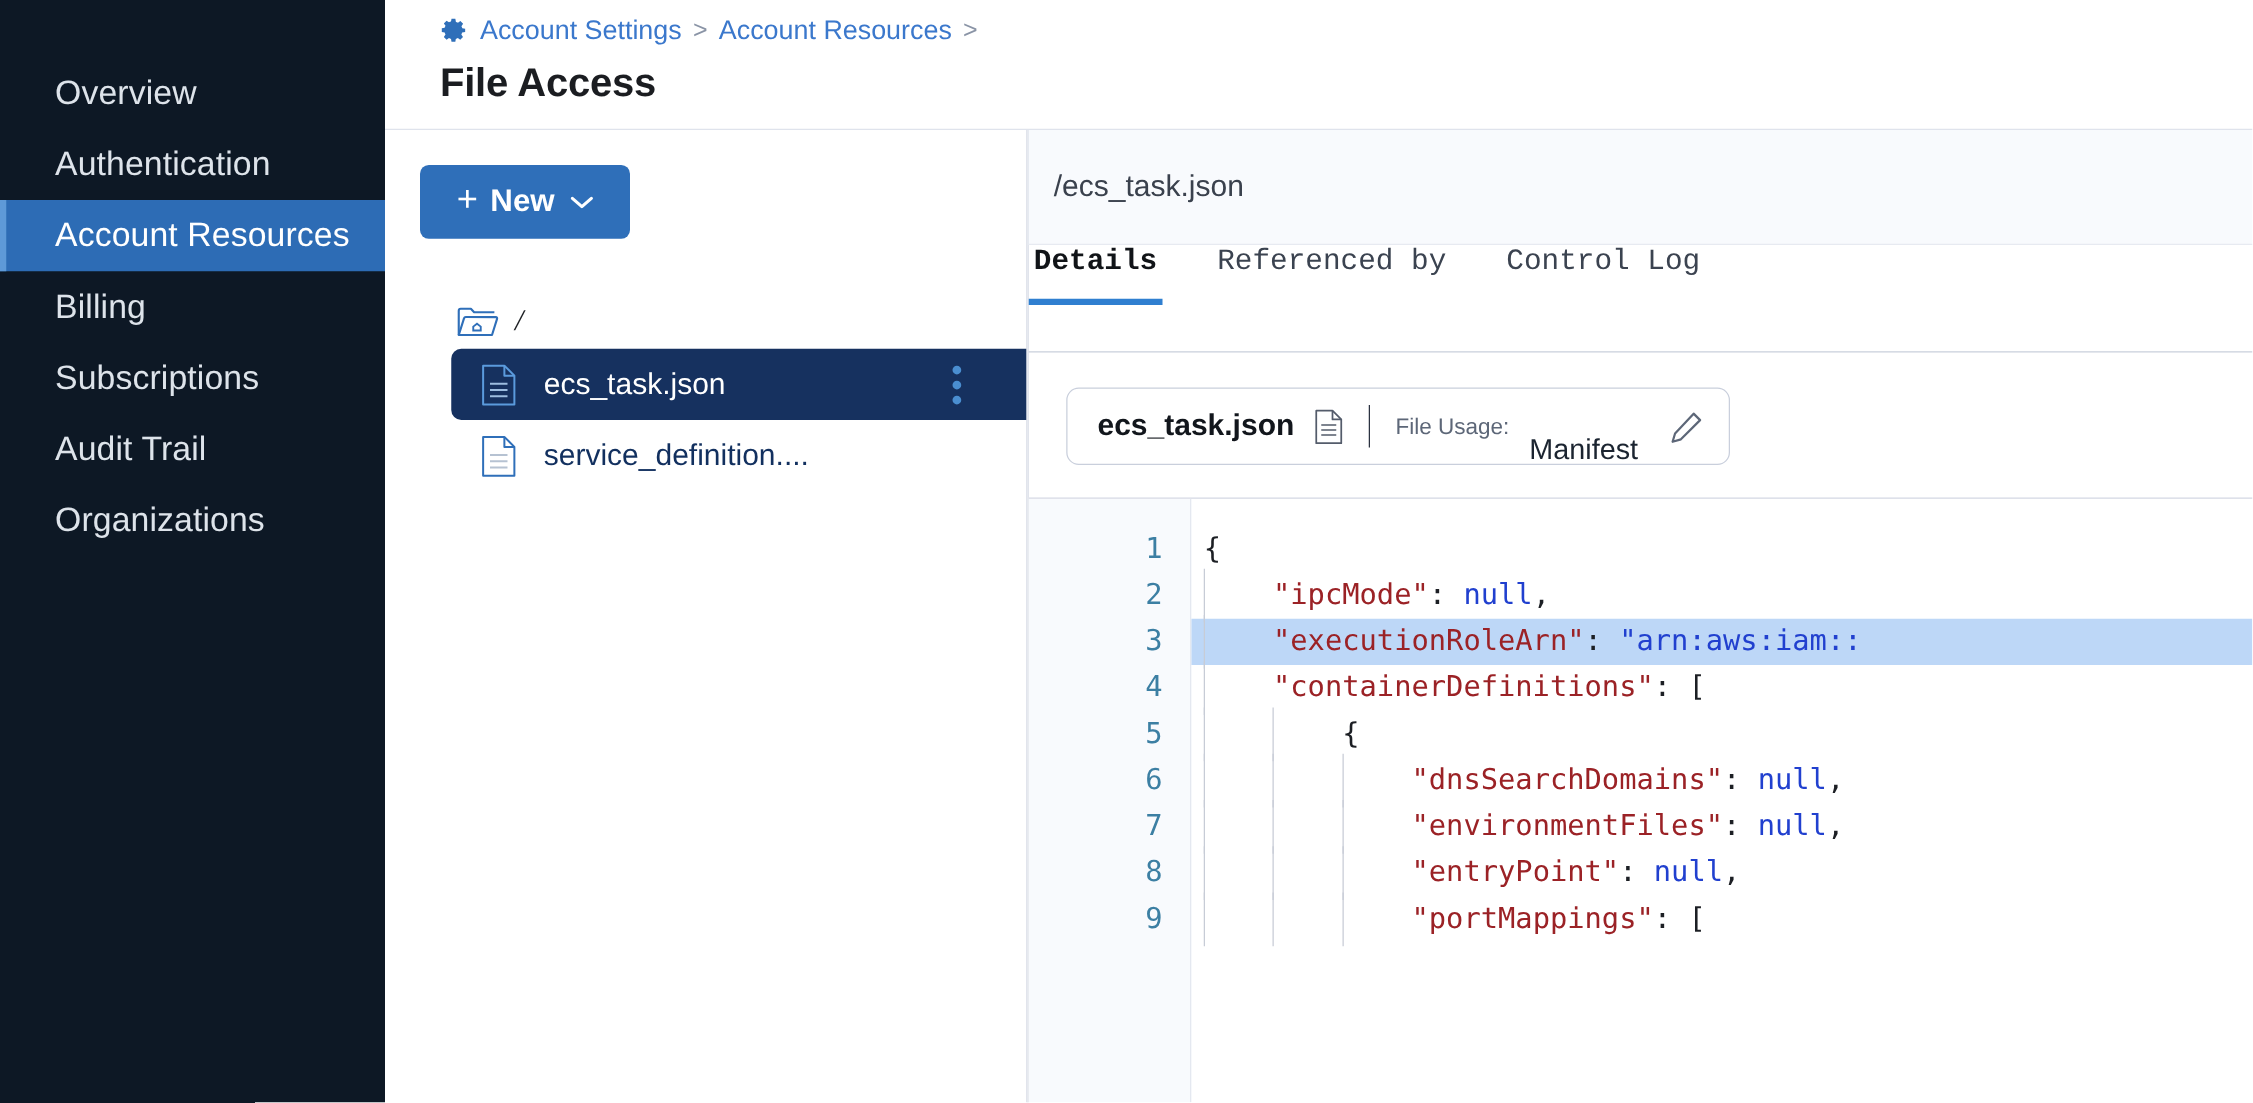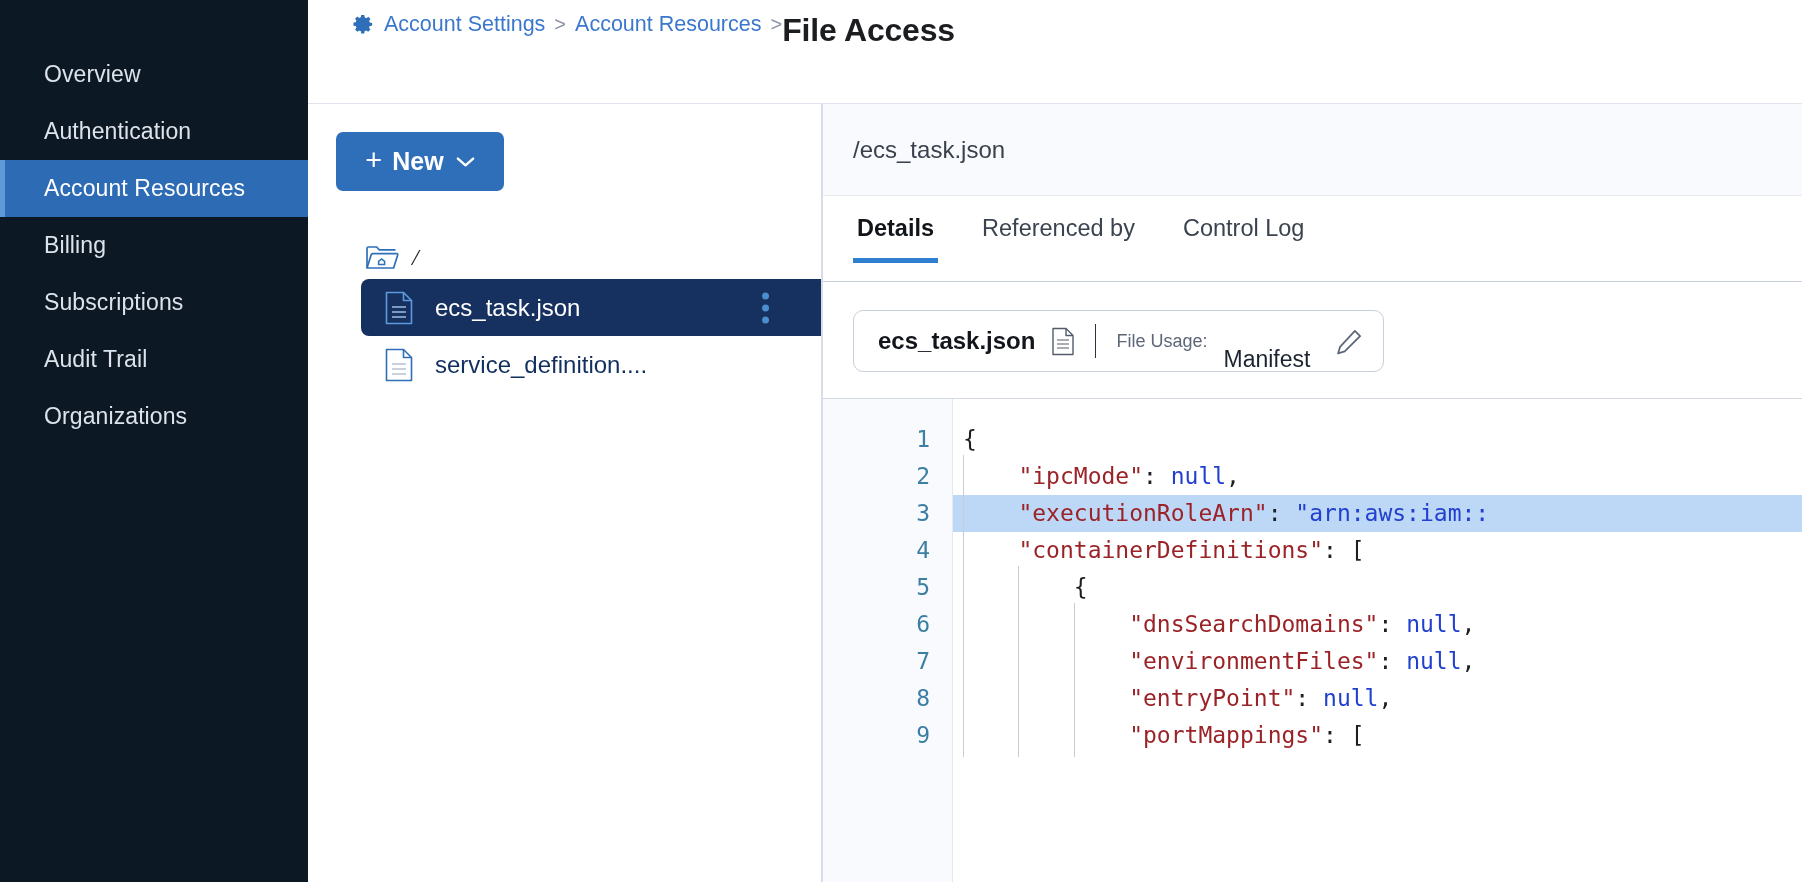--- a/index.html
+++ b/index.html
@@ -17,21 +17,21 @@
     width: 308px; flex: 0 0 308px; height: 882px;
     background: #0d1825;
     padding-top: 46px;
     position: relative; z-index: 3;
   }
   .nav-item {
     height: 57px;
     display: flex; align-items: center;
     padding-left: 44px;
     color: #dde3ea;
-    font-size: 23px;
+    font-size: 27px;
     letter-spacing: 0.1px;
     cursor: pointer;
     position: relative;
   }
   .nav-item.active {
     background: #2d6cb5;
     color: #ffffff;
     font-weight: 400;
   }
   .nav-item.active::before {
@@ -39,21 +39,21 @@
     width: 5px; background: #5e9ad8;
   }
 
   
   .main { flex: 1 1 auto; height: 882px; display: flex; flex-direction: column; min-width: 0; background:#fff; }
 
   .topbar {
     height: 104px; flex: 0 0 104px;
     border-bottom: 1px solid #dfe3ec;
     padding-left: 44px;
-    display: flex; flex-direction: row; justify-content: flex-start;
+    display: flex; flex-direction: column; justify-content: flex-start;
     padding-top: 6px;
     background: #ffffff;
   }
   .breadcrumb {
     display: flex; align-items: center; gap: 9px;
     height: 36px;
     font-size: 21.5px;
   }
   .gear-icon { width: 23px; height: 23px; display:block; flex:0 0 23px; }
   .crumb { color: #3b78cc; font-weight: 500; cursor: pointer; white-space: nowrap;}
@@ -117,31 +117,31 @@
     cursor: pointer; padding: 4px;
   }
   .kebab i { display:block; width: 7px; height: 7px; border-radius: 50%; background: #4a8ed0; }
 
   
   .detail-panel { flex: 1 1 auto; min-width: 0; display: flex; flex-direction: column; background: #fff; border-left: 1px solid #d8dce6; }
   .path-bar {
     height: 92px; flex: 0 0 92px;
     background: #f8fafd;
     display: flex; align-items: center;
-    padding-left: 30px;
+    padding-left: 20px;
     border-bottom: 1px solid #e7eaf1;
   }
   .path-text { font-size: 24px; color: #3a414d; }
 
   .tabs {
     height: 86px; flex: 0 0 86px;
-    display: flex; align-items: center;
-    padding-left: 30px;
+    display: flex; align-items: flex-start;
     gap: 40px;
     border-bottom: 1px solid #c9cfdc;
+    font-family: Liberation Mono, monospace;
   }
   .tab {
     font-size: 23.5px; color: #3b4350;
     padding: 0 4px 16px 4px;
     cursor: pointer; white-space: nowrap;
     border-bottom: 5px solid transparent;
     margin-bottom: -1px;
   }
   .tab.active { color: #111418; font-weight: 700; border-bottom-color: #2f7fd0; }
 

